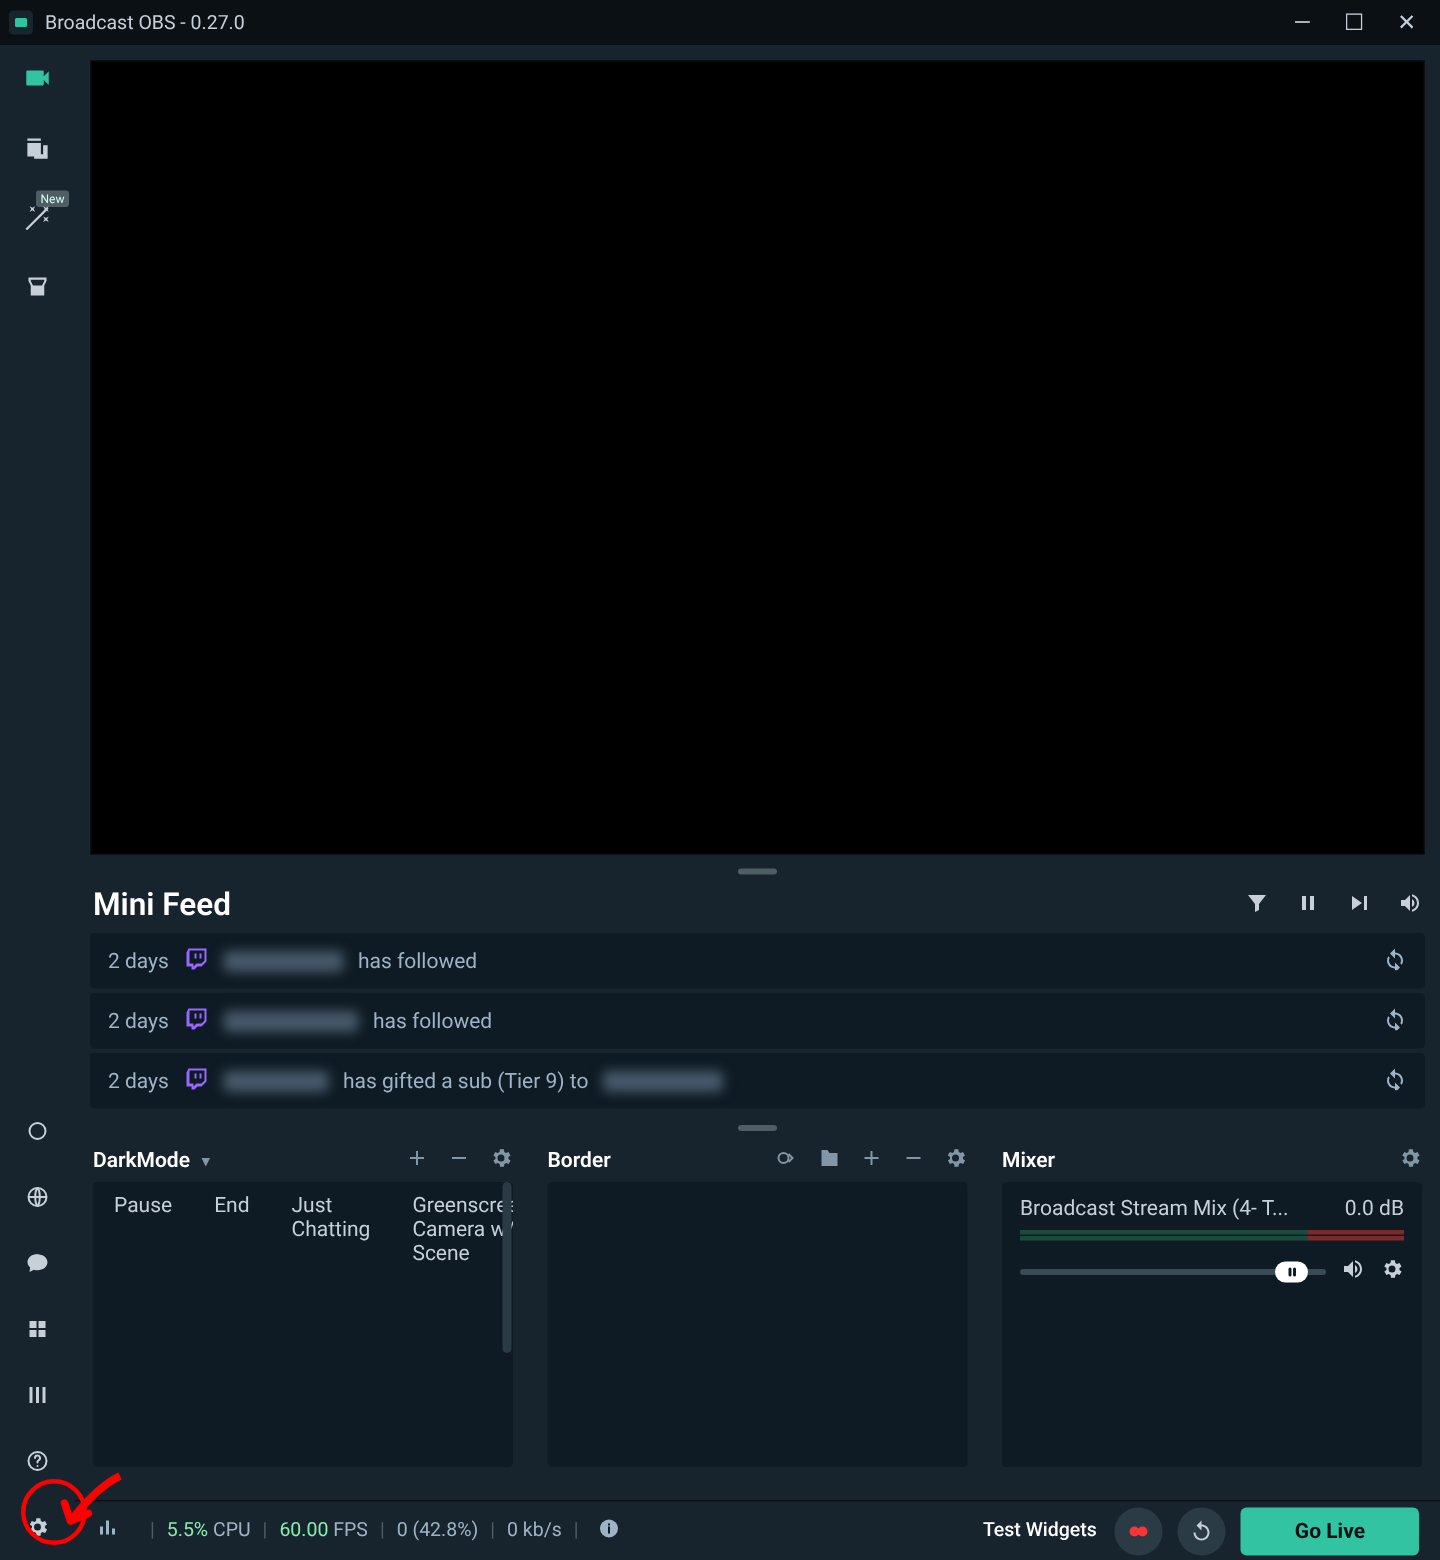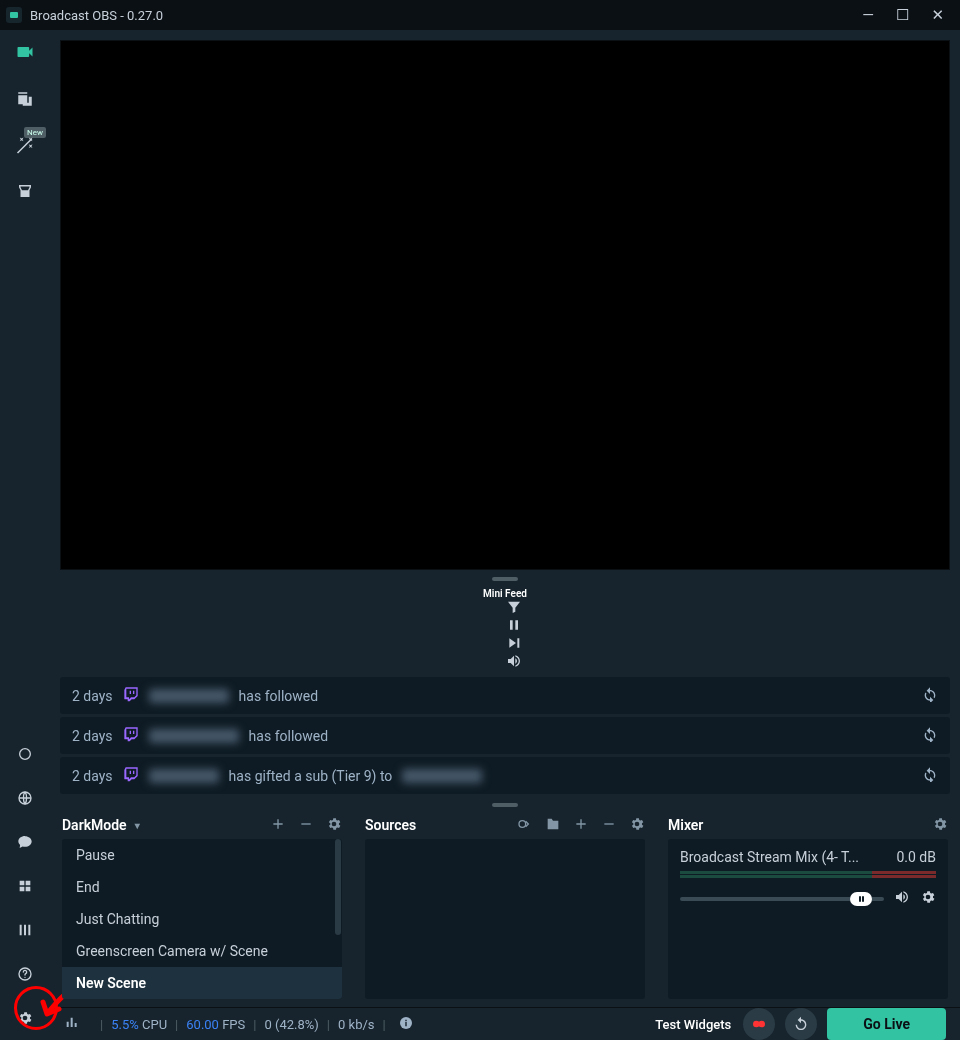--- a/index.html
+++ b/index.html
@@ -35,21 +35,21 @@
 
 
 .preview-wrap { padding: 10px 10px 6px 10px; }
 .preview { background: #000; height: 530px; border: 1px solid #0b1015; }
 
 
 .drag-handle { display:flex; justify-content:center; height:10px; align-items:center; }
 .drag-handle div { width: 26px; height: 4px; background: #4f5e65; border-radius: 2px; }
 
 
-.minifeed-header { display: flex; align-items: center; padding: 6px 12px; font-weight: 600; font-size: 10px; color: #fff; flex-direction: column; }
+.minifeed-header { display: flex; align-items: center; padding: 6px 12px; font-weight: 600; font-size: 21px; color: #fff; }
 .minifeed-header .spacer { flex: 1; }
 .minifeed-header .mf-icon { color: #c7d0d9; margin-left: 18px; cursor: pointer; }
 
 
 .feed { padding: 0 10px; }
 .feed-item { background: #0e1b24; border-radius: 3px; margin-bottom: 3px; height: 37px; display: flex; align-items: center; padding: 0 12px; font-size: 14px; color: #9fb3c7; gap: 10px; }
 .feed-item .twitch { color: #9a67ff; }
 .feed-item .refresh { margin-left: auto; color: #9fb3c7; }
 
 
@@ -60,41 +60,41 @@
 .panel-header { display: flex; align-items: center; font-size: 14px; font-weight: 600; color: #fff; height: 28px; }
 .panel-header .spacer { flex: 1; }
 .panel-header .ph-icon { color: #8296a5; margin-left: 12px; cursor: pointer; }
 .panel-body { background: #0e1b24; flex: 1; border-radius: 3px; overflow: hidden; }
 
 
 .scene-title { display:flex; align-items:center; gap:8px; cursor:pointer; }
 .scene-title .chev { color:#8296a5; font-size:10px; }
 
 
-.scene-list { display: flex; flex-direction: column; position: relative; height:100%; }
+.scene-list { display: flex; flex-direction: row; position: relative; height:100%; }
 .scene-item { padding: 8px 14px; font-size: 14px; color: #c7d0d9; cursor: pointer; }
 .scene-item.active { background: #1d323e; color: #fff; font-weight: 600; }
 .scene-scrollbar { position:absolute; right:1px; top:0; width:6px; height:60%; background:#2a3b45; border-radius:3px; }
 
 
 .mixer-item { padding: 10px 12px; }
 .mixer-top { display: flex; font-size: 14px; color: #c7d0d9; }
 .mixer-top .db { margin-left: auto; }
 .mixer-meter { margin-top: 6px; height: 8px; display:flex; flex-direction:column; gap:1px;}
 .mixer-meter-bar { height:3px; background: linear-gradient(to right, #1b4b3e 0%, #1b4b3e 75%, #7a2a2a 75%, #7a2a2a 100%); }
 .mixer-slider-row { margin-top: 10px; display: flex; align-items: center; gap: 10px; }
 .mixer-slider { flex: 1; height: 4px; background: #3a4b55; border-radius: 2px; position: relative; }
 .mixer-thumb { position: absolute; right: 12px; top: -5px; width: 22px; height: 14px; background: #fff; border-radius: 7px; display:flex; align-items:center; justify-content:center; gap:1px;}
 .mixer-thumb span{ width:2px; height:6px; background:#0e1b24; border-radius:1px;}
 .mixer-slider-row .ms-icon { color: #c7d0d9; cursor: pointer; }
 
 
 .footer { height: 40px; background: #17242d; border-top: 1px solid #0b1015; display: flex; align-items: center; padding: 0 14px; font-size: 13px; color: #9fb3c7; margin-top:auto;}
 .footer .sep { margin: 0 8px; color: #4f5e65; }
-.footer .num { color: #3b82f6; }
+.footer .num { color: #86efac; }
 .footer .spacer { flex: 1; }
 .footer .test-widgets { color: #fff; margin-right: 12px; cursor: pointer; font-weight:500;}
 .footer .circle-btn { width: 32px; height: 32px; border-radius: 50%; background: #2a3b45; display: flex; align-items: center; justify-content: center; margin-right: 10px; cursor: pointer; color:#c7d0d9;}
 .footer .circle-btn.rec svg { fill: #ff3333; }
 .footer .go-live { background: #31c3a2; color: #0b1015; border: none; padding: 8px 36px; border-radius: 4px; font-weight: 700; font-size: 14px; cursor: pointer; }
 
 .blur-span { display:inline-block; background:#47596a; color:transparent; border-radius:3px; filter: blur(4px); height:14px; }
 </style>
 </head>
 <body>
@@ -343,21 +343,21 @@
             <div class="scene-item">Just Chatting</div>
             <div class="scene-item">Greenscreen Camera w/ Scene</div>
             <div class="scene-item active">New Scene</div>
             <div class="scene-scrollbar"></div>
           </div>
         </div>
       </div>
 
       <div class="panel">
         <div class="panel-header">
-          <span>Sources</span>
+          <span>Border</span>
           <div class="spacer"></div>
           <span class="ph-icon"><svg class="svg-icon">
                 <use href="#i-transition"></use>
               </svg></span>
           <span class="ph-icon"><svg class="svg-icon">
                 <use href="#i-folder"></use>
               </svg></span>
           <span class="ph-icon"><svg class="svg-icon">
                 <use href="#i-plus"></use>
               </svg></span>

